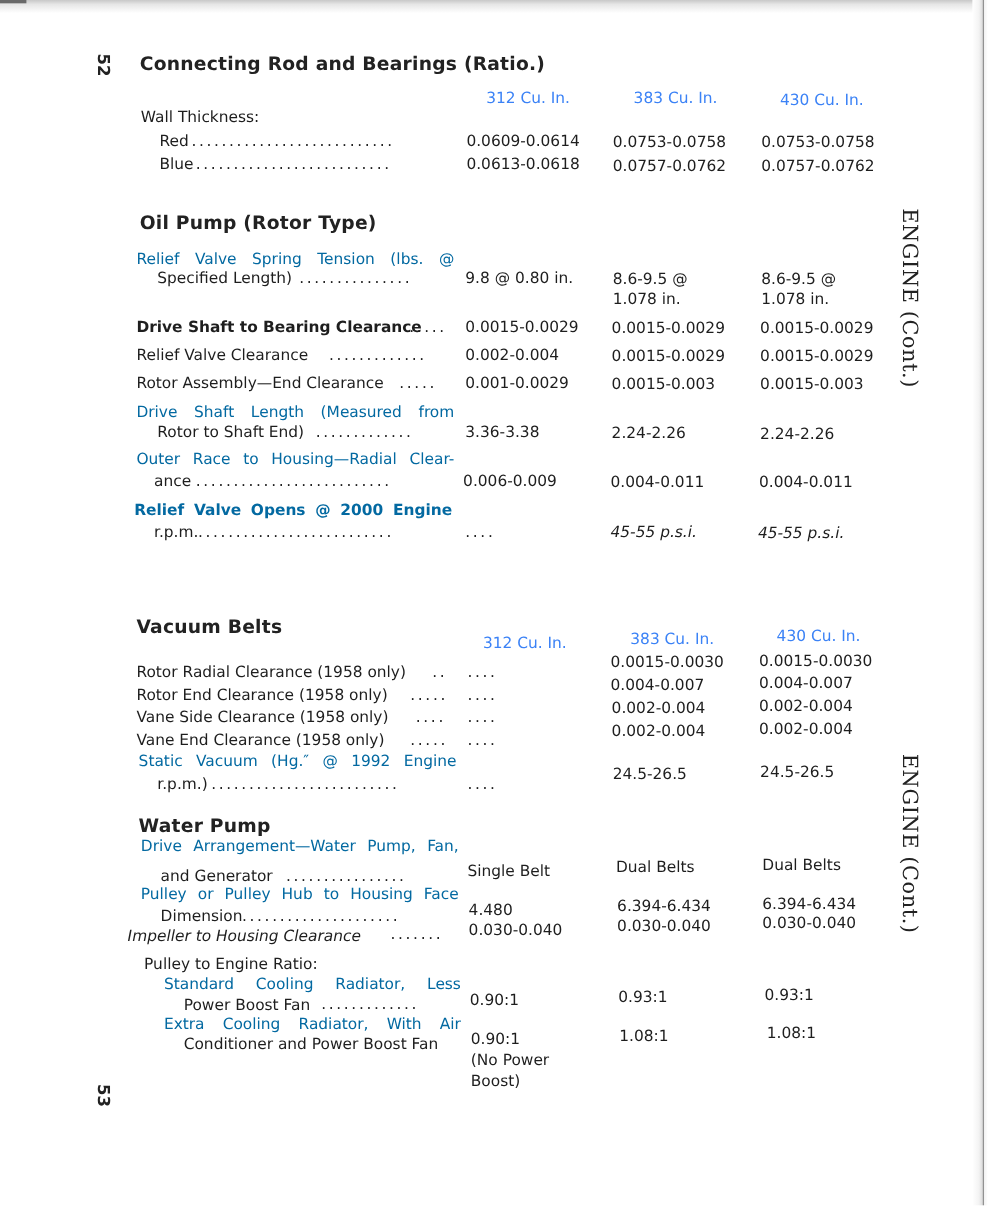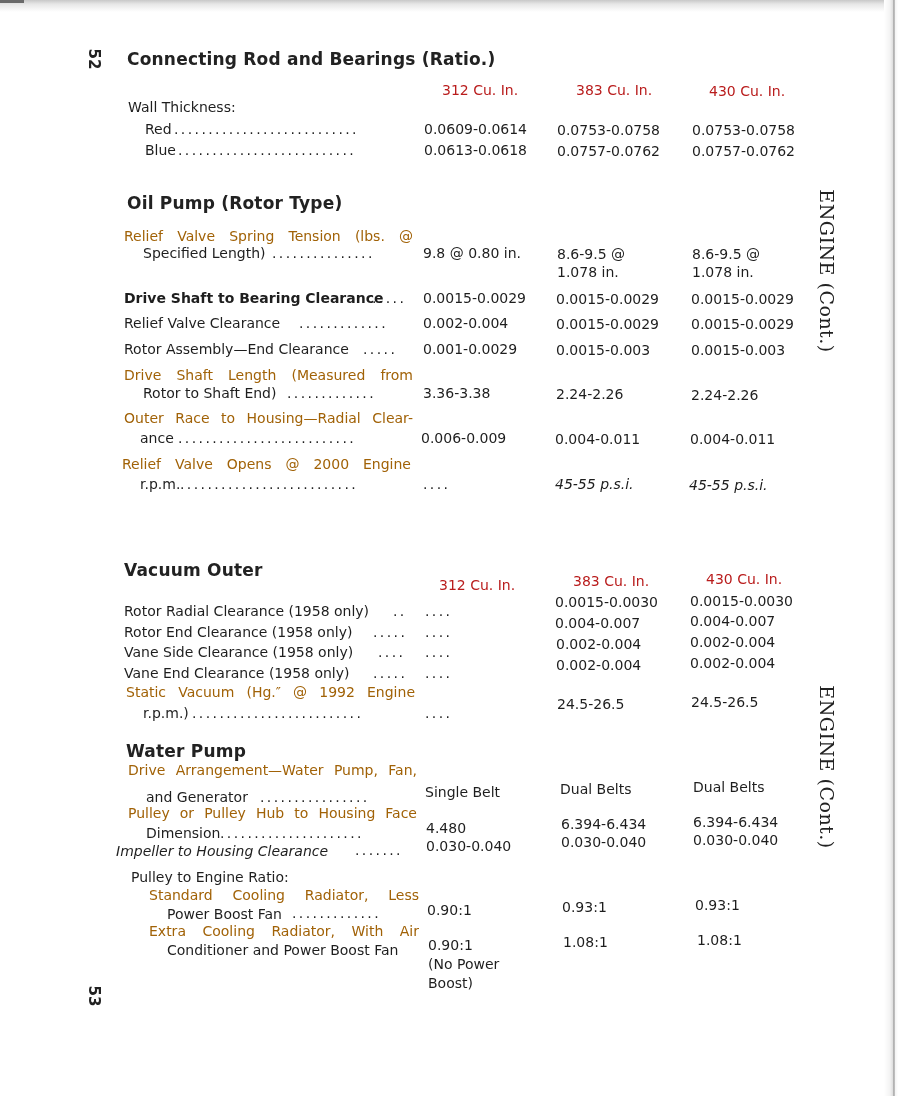--- a/index.html
+++ b/index.html
@@ -28,24 +28,24 @@
       font-family: "DejaVu Serif", serif; font-size: 19px; color: #222; letter-spacing: 0.5px;
       transform: rotate(90deg); transform-origin: center; white-space: nowrap;
     }
     .tab1 { top: 260px; width: 190px; left: 732px; }
     .tab2 { top: 756px; width: 190px; left: 732px; }
 
     .heading {
       position: absolute; font-weight: bold; font-size: 17px; color: #222; letter-spacing: 0.2px;
     }
     .t { position: absolute; font-size: 14px; line-height: 16px; white-space: nowrap; color: #1e1e1e; }
-    .lbl { position: absolute; font-size: 14px; line-height: 16px; color: #a16207; }
+    .lbl { position: absolute; font-size: 14px; line-height: 16px; color: #0369a1; }
     .just { text-align: justify; text-align-last: justify; }
     .dots { letter-spacing: 2.4px; }
-    .colhdr { position:absolute; font-size: 14px; white-space: nowrap; color:#b91c1c; }
+    .colhdr { position:absolute; font-size: 14px; white-space: nowrap; color:#3b82f6; }
   </style>
 </head>
 <body>
 
 <div class="topband">
     <div class="topband-dark"></div>
   </div>
 <div class="rightedge"></div>
 
 <div class="pagenum pn52">52</div>
@@ -124,29 +124,29 @@
 <div>
   <span class="lbl just" style="left:124px; top:410px; width:289px;">Outer Race to Housing—Radial Clear-</span>
   <span class="t" style="left:140px; top:430px;">ance</span>
   <span class="t dots" style="left:178px; top:430px;">..........................</span>
   <span class="t" style="left:421px; top:430px;">0.006-0.009</span>
   <span class="t" style="left:555px; top:431px;">0.004-0.011</span>
   <span class="t" style="left:690px; top:431px;">0.004-0.011</span>
 </div>
 
 <div>
-  <span class="lbl just" style="left:122px; top:456px; width:289px;">Relief Valve Opens @ 2000 Engine</span>
+  <span class="lbl just" style="left:122px; top:456px; width:289px;font-weight:bold;">Relief Valve Opens @ 2000 Engine</span>
   <span class="t" style="left:140px; top:476px;">r.p.m.</span>
   <span class="t dots" style="left:180px; top:476px;">..........................</span>
   <span class="t dots" style="left:423px; top:476px;">....</span>
   <span class="t" style="left:555px; top:476px; font-style:italic;">45-55 p.s.i.</span>
   <span class="t" style="left:689px; top:477px; font-style:italic;">45-55 p.s.i.</span>
 </div>
 
-<div class="heading" style="left:124px; top:560px;">Vacuum Outer</div>
+<div class="heading" style="left:124px; top:560px;">Vacuum Belts</div>
 <div class="colhdr" style="left:439px; top:577px;">312 Cu. In.</div>
 <div class="colhdr" style="left:573px; top:573px;">383 Cu. In.</div>
 <div class="colhdr" style="left:706px; top:571px;">430 Cu. In.</div>
 
 <div>
   <span class="t" style="left:124px; top:603px;">Rotor Radial Clearance (1958 only)</span>
   <span class="t dots" style="left:393px; top:603px;">..</span>
   <span class="t dots" style="left:425px; top:603px;">....</span>
   <span class="t" style="left:555px; top:594px;">0.0015-0.0030</span>
   <span class="t" style="left:690px; top:593px;">0.0015-0.0030</span>

